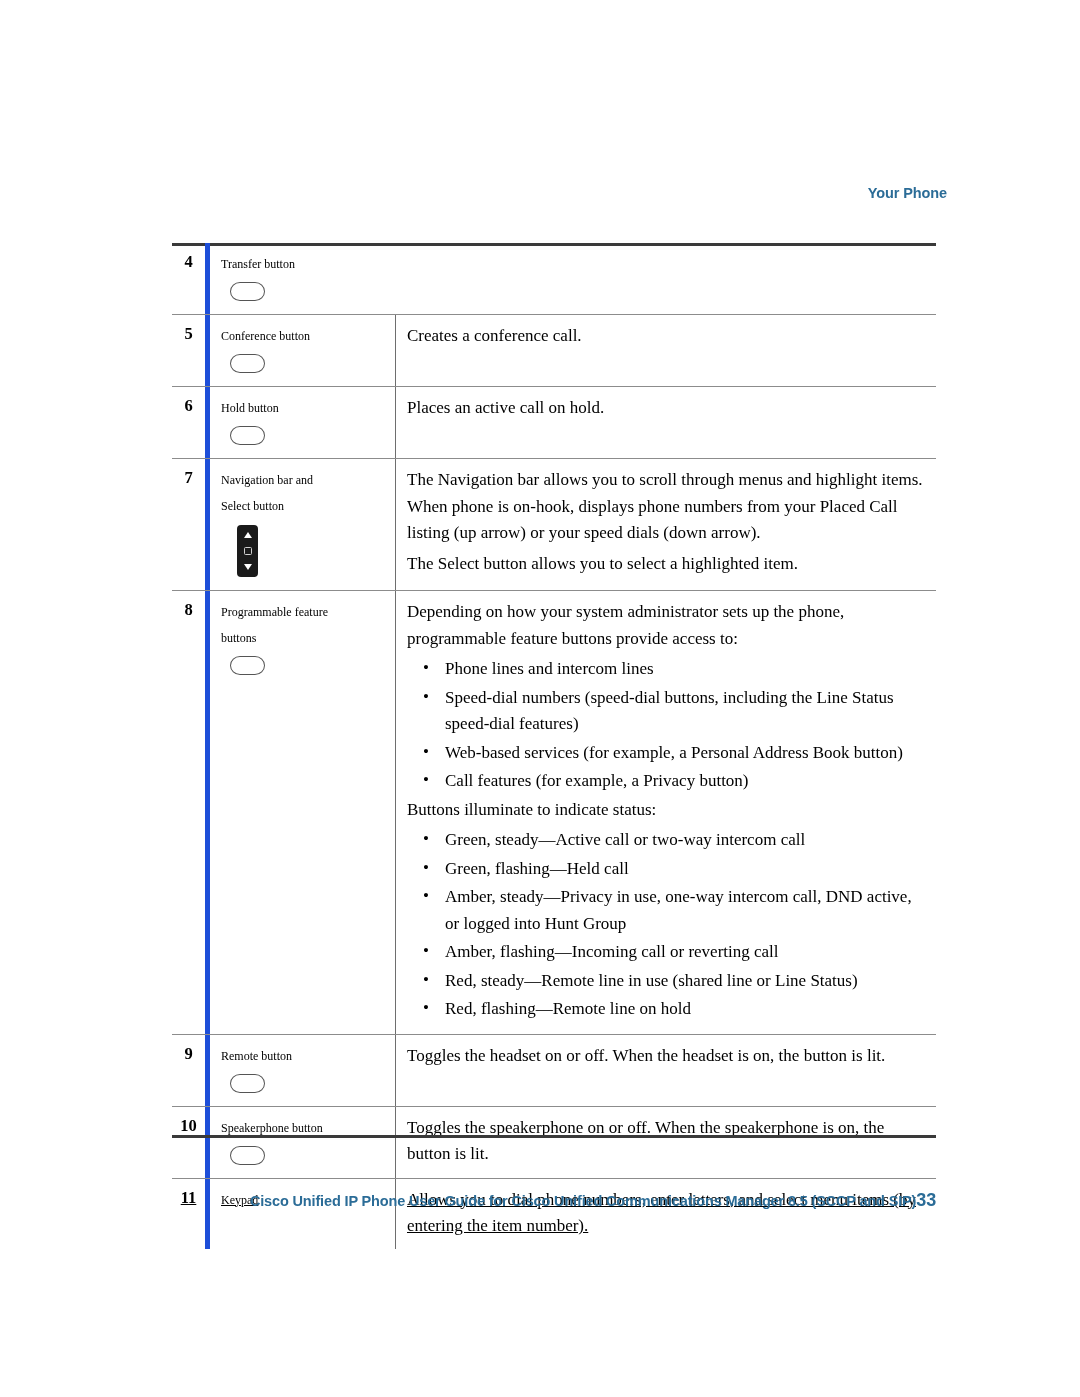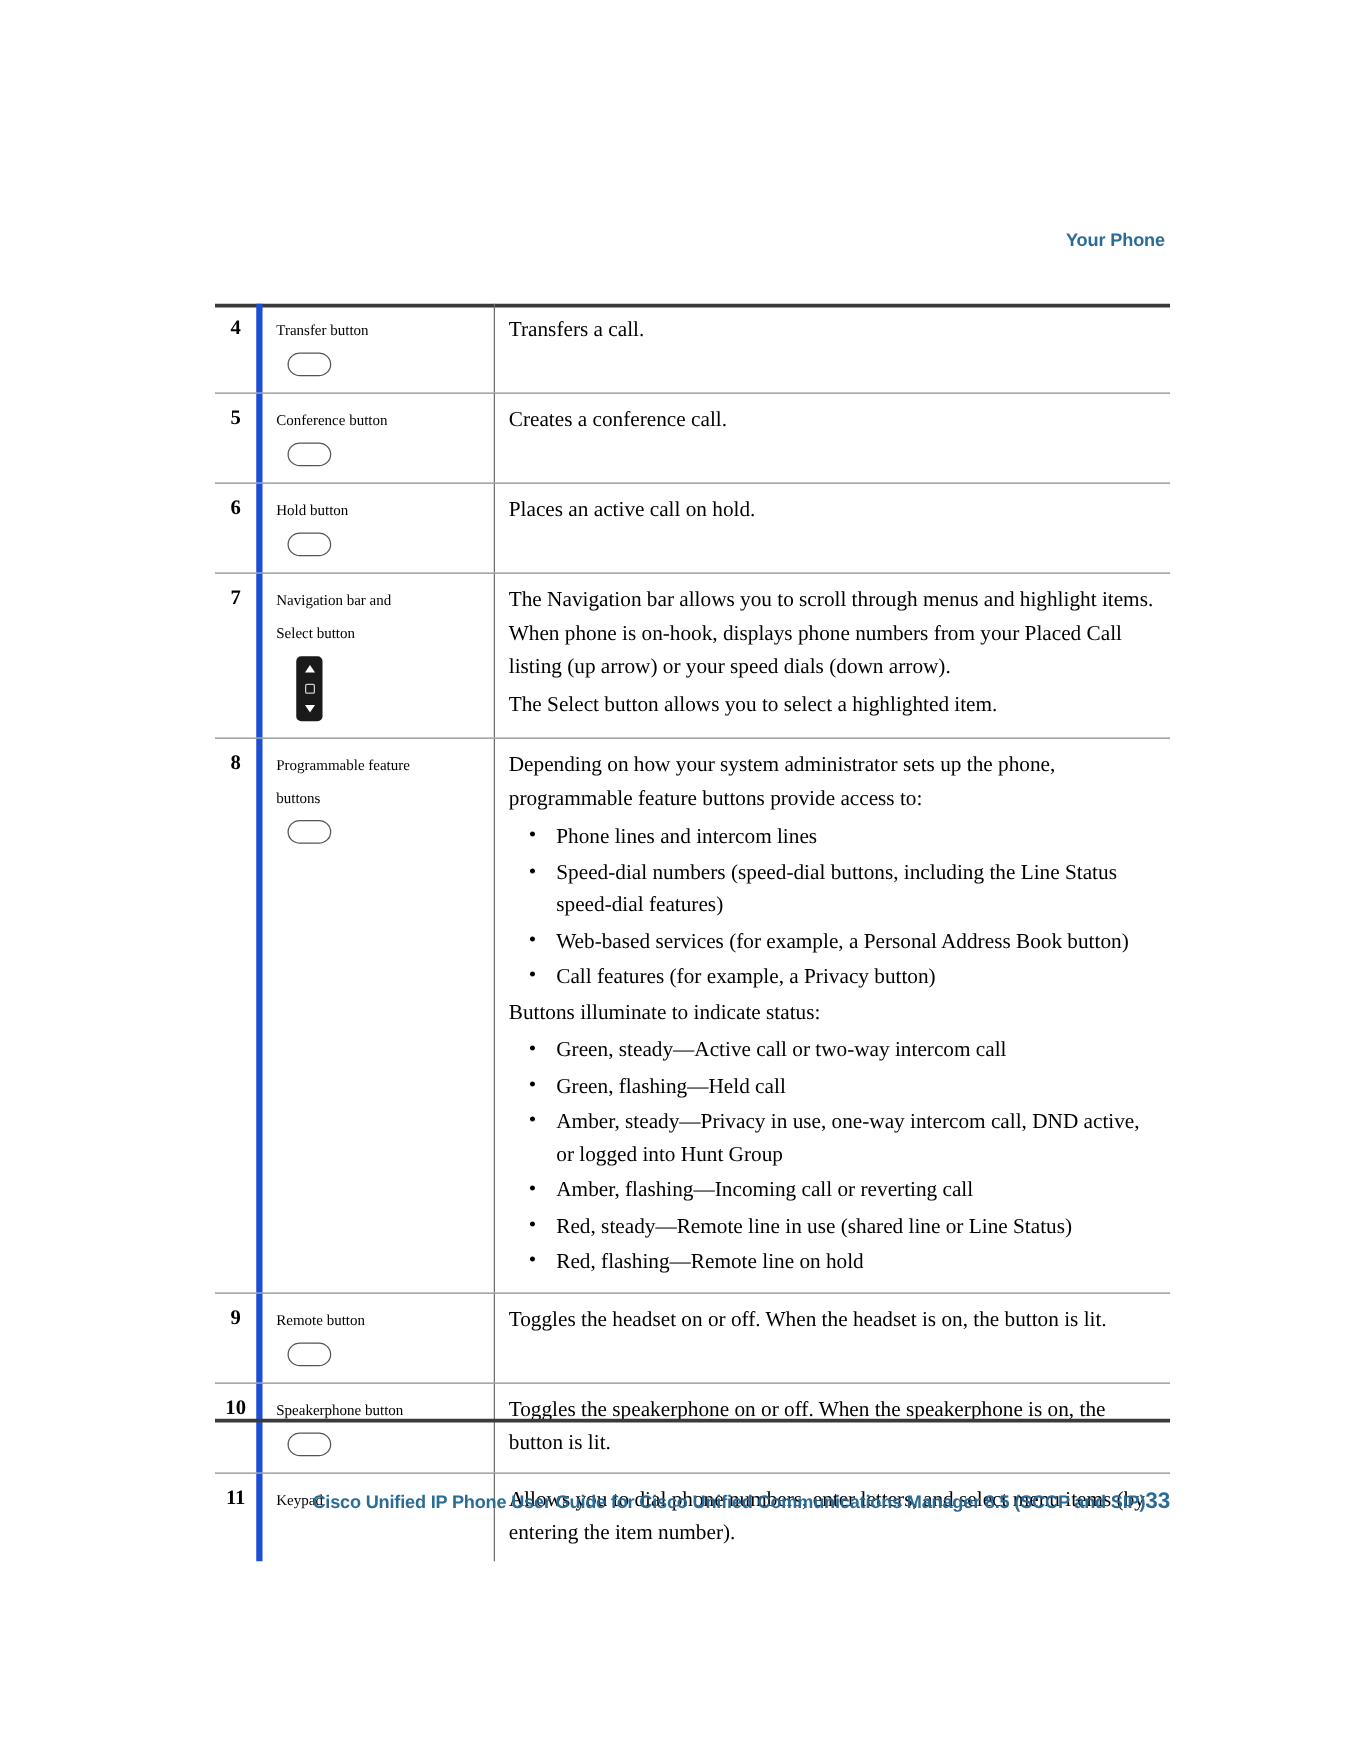--- a/index.html
+++ b/index.html
@@ -20,21 +20,21 @@
   .page {
     position: absolute;
     left: 0; top: 0;
     width: 1080px;
     height: 1397px;
   }
 
   
   .running-head {
     position: absolute;
-    right: 148px;
+    right: 133px;
     top: 185px;
     font-family: "Liberation Sans", "DejaVu Sans", sans-serif;
     font-size: 14.5px;
     font-weight: bold;
     letter-spacing: -0.1px;
     color: #2b6c97;
     text-align: right;
   }
 
   
@@ -62,21 +62,21 @@
     height: 3px;
     background: #3a3a3a;
   }
 
   .row {
     position: relative;
     display: flex;
     align-items: stretch;
     border-bottom: 1px solid #8c8c8c;
   }
-  .row:last-child { border-bottom: none; }
+  .row:last-child { border-bottom: none; text-decoration: underline; }
 
   .cell-num {
     width: 33px;
     flex: 0 0 33px;
     padding: 8px 0 9px 0;
     text-align: center;
     font-weight: bold;
     font-size: 16.5px;
     line-height: 22px;
     box-sizing: border-box;
@@ -201,23 +201,20 @@
 
   <div class="rule-top"></div>
 
   <div class="spec-table">
 
     <div class="row">
       <div class="cell-num">4</div>
       <div class="cell-name">
         <div>Transfer button</div>
         <span class="icon-pill"></span>
-      </div>
-      <div class="cell-desc">
-        <p>Transfers a call.</p>
       </div>
     </div>
 
     <div class="row">
       <div class="cell-num">5</div>
       <div class="cell-name">
         <div>Conference button</div>
         <span class="icon-pill"></span>
       </div>
       <div class="cell-desc">

